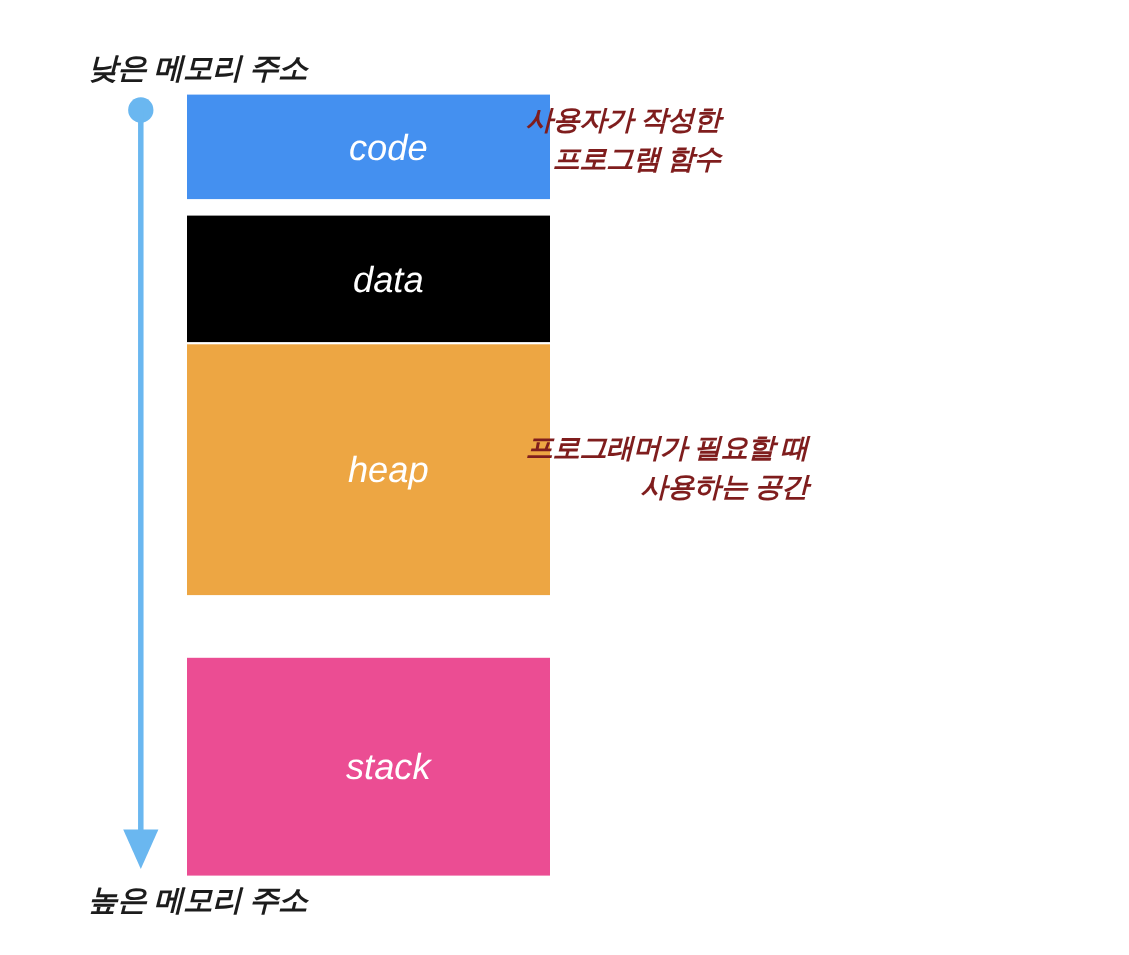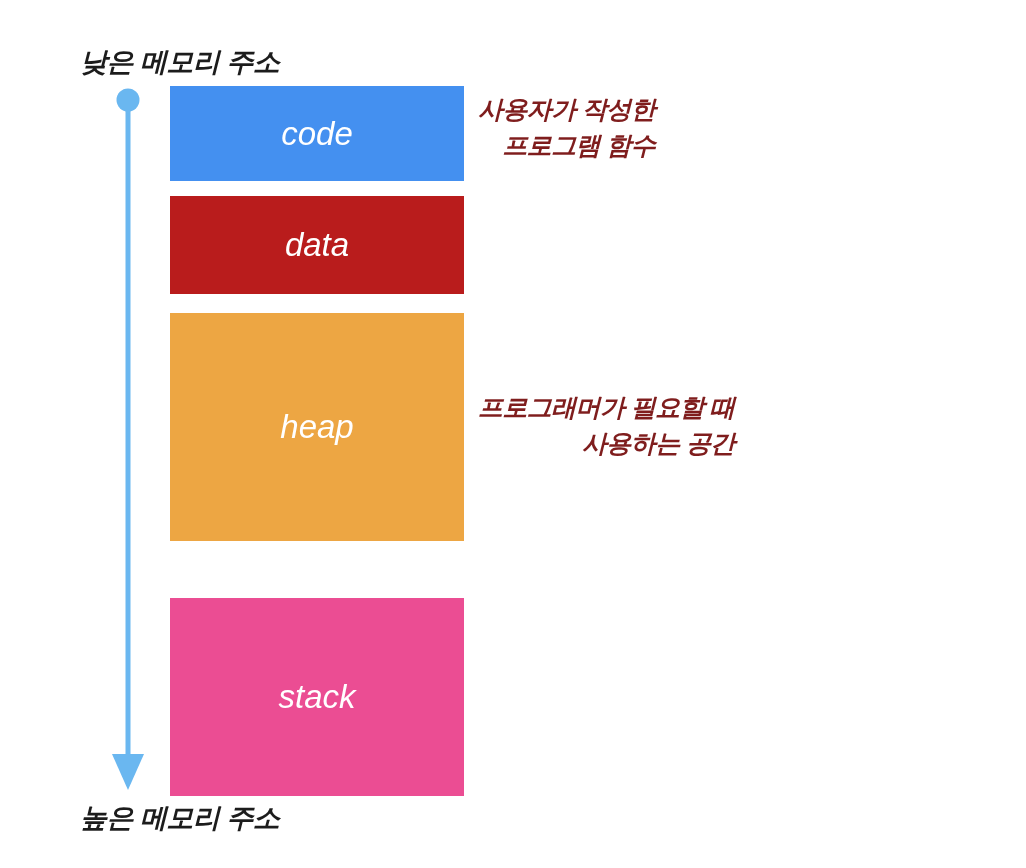--- a/index.html
+++ b/index.html
@@ -41,29 +41,30 @@
   }
 
   
   .block {
     position: absolute;
     left: 170px;
     width: 294px;
     display: flex;
     align-items: center;
     justify-content: center;
+    padding-left: 36px;
   }
   .block-label {
     font-size: 33px;
     font-weight: 400;
     color: #ffffff;
     letter-spacing: 0px;
   }
   #block-code  { top: 86px;  height: 95px;  background: #4490f0; }
-  #block-data  { top: 196px; height: 98px;  background: #b91c1c; }
+  #block-data  { top: 196px; height: 115px;  background: #000000; }
   #block-heap  { top: 313px; height: 228px; background: #eda643; }
   #block-stack { top: 598px; height: 198px; background: #eb4d93; }
 
   
   .annotation {
     position: absolute;
     left: 478px;
     font-size: 25px;
     font-weight: 700;
     color: #7f1d1d;

